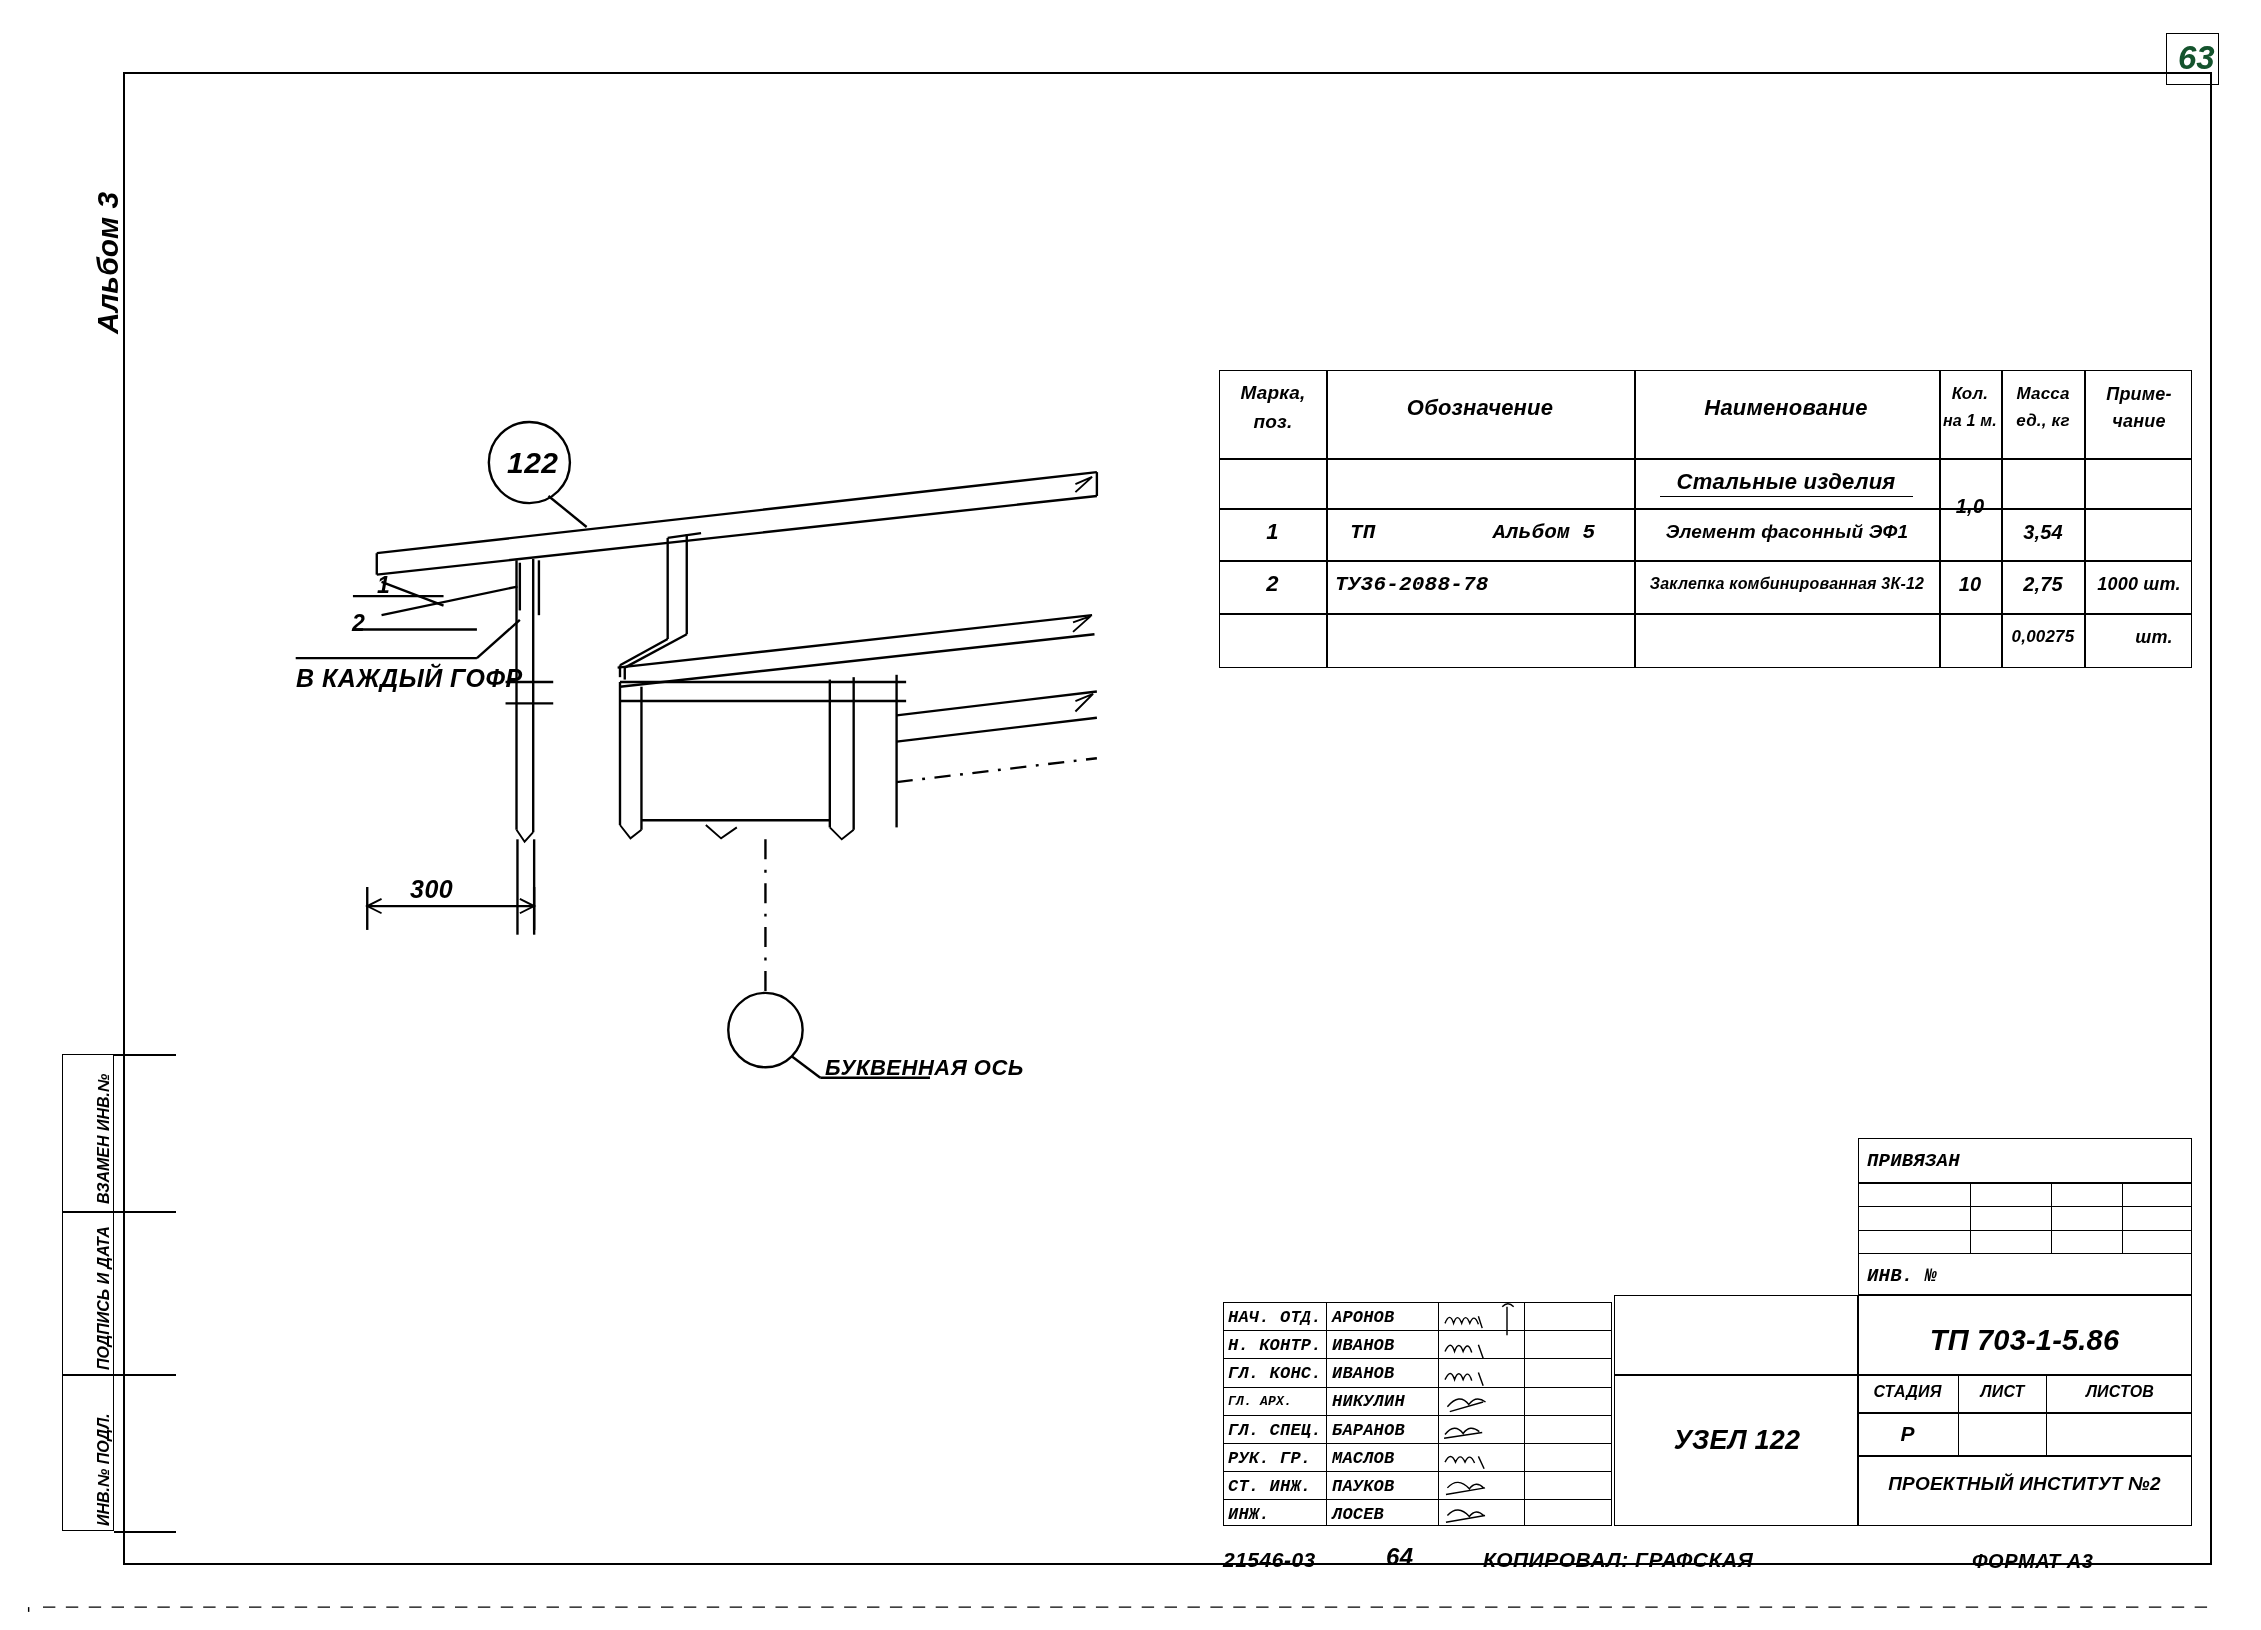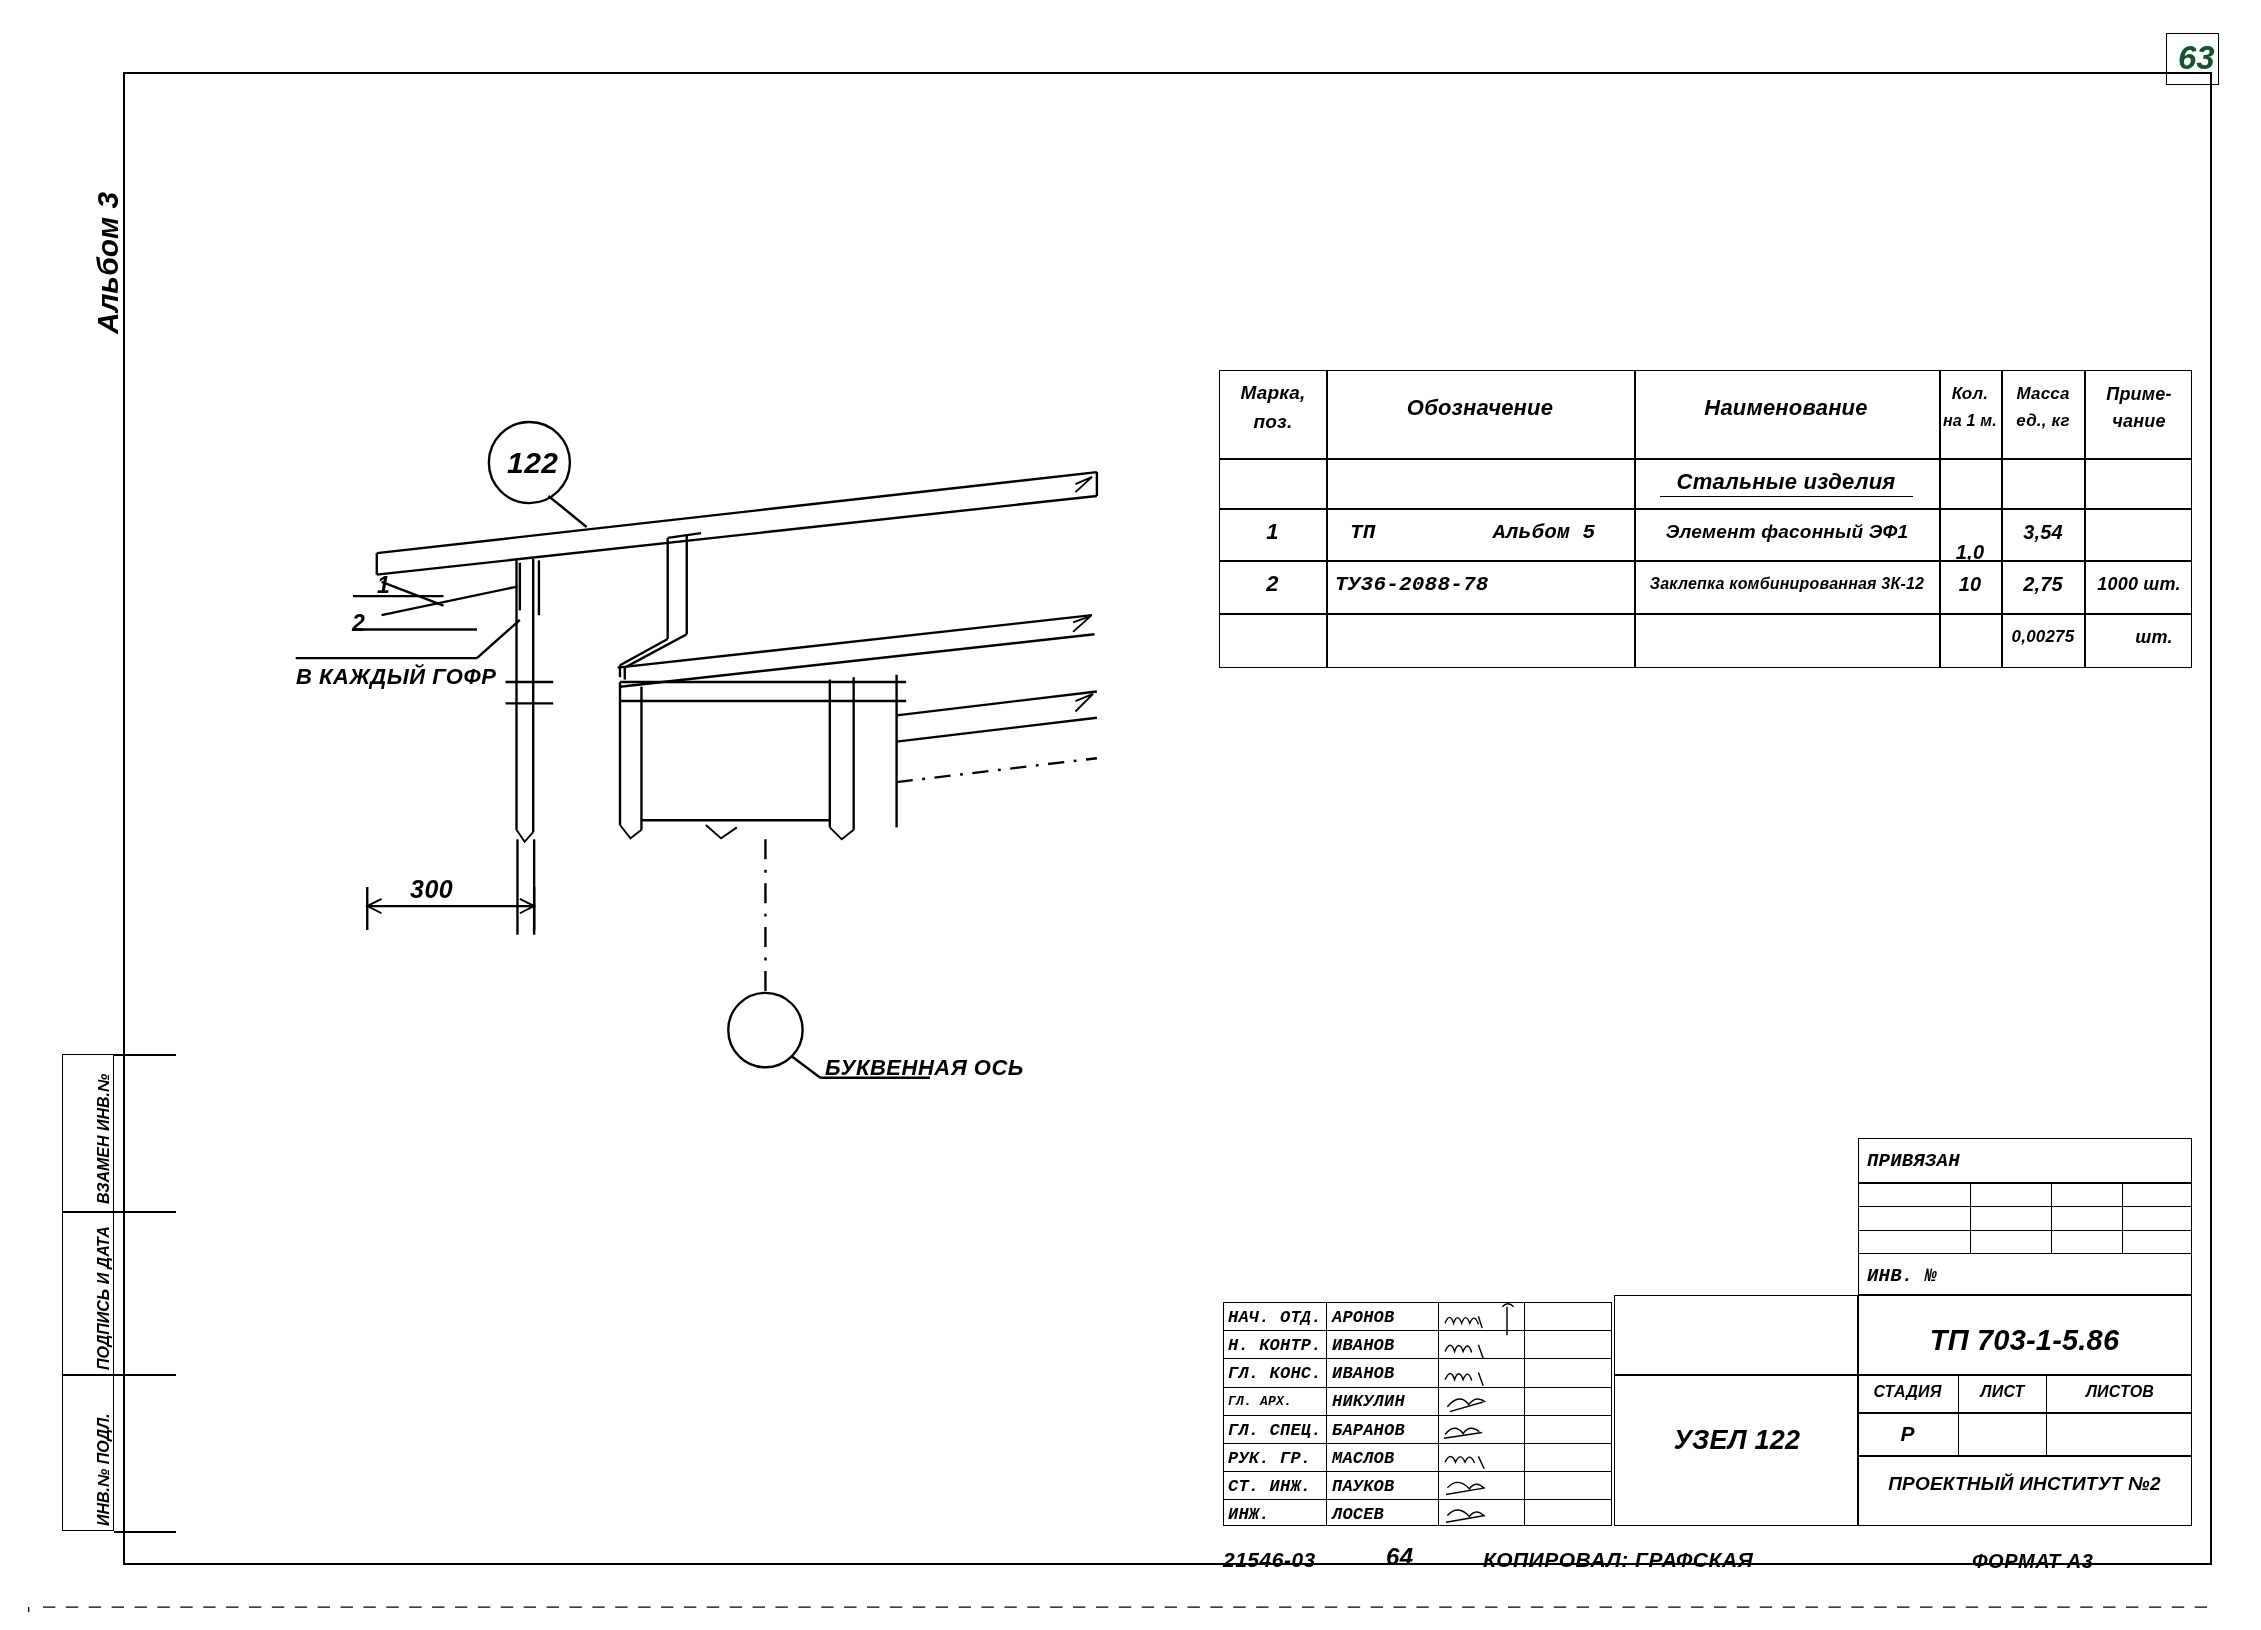--- a/index.html
+++ b/index.html
@@ -172,21 +172,21 @@
       <line x1="1605" y1="1760" x2="1605" y2="2080" stroke-dasharray="42 22 6 22"></line>
       <circle cx="1605" cy="2160" r="78" stroke-width="5"></circle>
       <line x1="1660" y1="2215" x2="1720" y2="2260"></line>
       <line x1="1720" y1="2260" x2="1950" y2="2260"></line>
     </g>
   </svg>
 
   <div class="txt" style="left:507px;top:446px;font-size:30px;">122</div>
   <div class="txt" style="left:377px;top:572px;font-size:23px;">1</div>
   <div class="txt" style="left:352px;top:610px;font-size:23px;">2</div>
-  <div class="txt" style="left:296px;top:664px;font-size:22px;">В КАЖДЫЙ ГОФР</div>
+  <div class="txt" style="left:296px;top:664px;font-size:25px;">В КАЖДЫЙ ГОФР</div>
   <div class="txt" style="left:410px;top:875px;font-size:25px;">300</div>
   <div class="txt" style="left:825px;top:1055px;font-size:22px;">БУКВЕННАЯ ОСЬ</div>
 
   <div class="box" style="left:1219px;top:370px;width:973px;height:298px;border-width:1.9px;"></div>
 
   <div class="ln" style="left:1219px;top:458px;width:973px;height:1.9px;"></div>
   <div class="ln" style="left:1219px;top:508px;width:973px;height:1.9px;"></div>
   <div class="ln" style="left:1219px;top:560px;width:973px;height:1.9px;"></div>
   <div class="ln" style="left:1219px;top:613px;width:973px;height:1.9px;"></div>
 
@@ -207,21 +207,21 @@
   <div class="cellText" style="left:2087px;top:384px;width:104px;height:20px;font-size:18px;">Приме-</div>
   <div class="cellText" style="left:2087px;top:411px;width:104px;height:20px;font-size:18px;">чание</div>
 
   <div class="cellText" style="left:1638px;top:470px;width:296px;height:24px;font-size:22px;">Стальные изделия</div>
   <div class="ln" style="left:1660px;top:496px;width:253px;height:1.4px;"></div>
 
   <div class="cellText" style="left:1221px;top:520px;width:103px;height:24px;font-size:22px;">1</div>
   <div class="cellText leftText" style="left:1350px;top:520px;width:134px;height:24px;font-size:21px;">ТП</div>
   <div class="cellText leftText" style="left:1493px;top:520px;width:138px;height:24px;font-size:21px;">Альбом 5</div>
   <div class="cellText" style="left:1637px;top:520px;width:300px;height:24px;font-size:19px;">Элемент фасонный ЭФ1</div>
-  <div class="cellText" style="left:1941px;top:540px;width:58px;height:24px;font-size:20px;">1,0</div>
+  <div class="cellText" style="left:1941px;top:494px;width:58px;height:24px;font-size:20px;">1,0</div>
   <div class="cellText" style="left:2003px;top:520px;width:80px;height:24px;font-size:20px;">3,54</div>
   <div class="cellText" style="left:2087px;top:520px;width:104px;height:24px;font-size:18px;"></div>
 
   <div class="cellText" style="left:1221px;top:572px;width:103px;height:24px;font-size:22px;">2</div>
   <div class="cellText leftText" style="left:1335px;top:572px;width:286px;height:24px;font-size:21px;">ТУ36-2088-78</div>
   <div class="cellText" style="left:1637px;top:572px;width:300px;height:24px;font-size:16px;">Заклепка комбинированная 3К-12</div>
   <div class="cellText" style="left:1941px;top:572px;width:58px;height:24px;font-size:20px;">10</div>
   <div class="cellText" style="left:2003px;top:572px;width:80px;height:24px;font-size:20px;">2,75</div>
   <div class="cellText" style="left:2087px;top:572px;width:104px;height:24px;font-size:18px;">1000 шт.</div>
 

